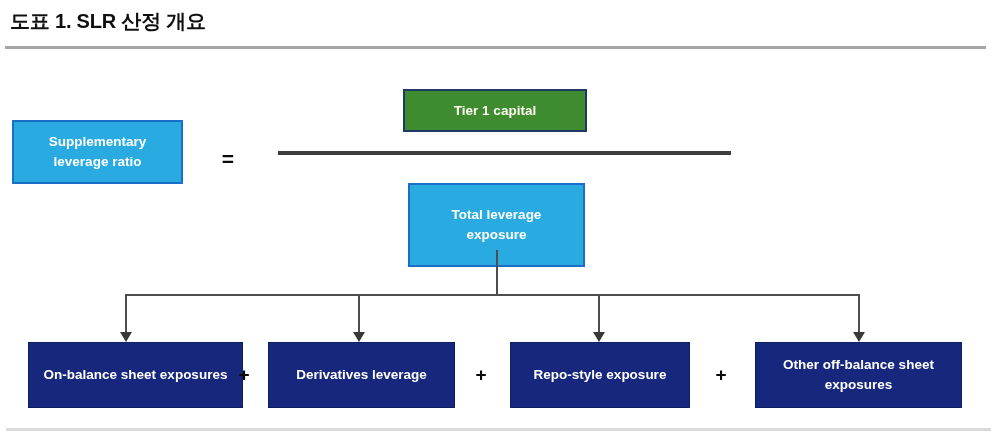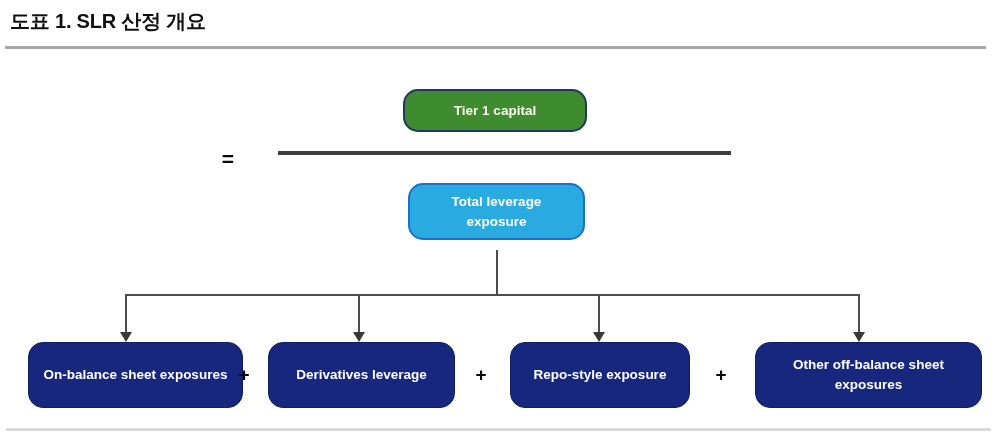--- a/index.html
+++ b/index.html
@@ -3,28 +3,28 @@
 <meta charset="utf-8">
 <style>
   html,body{margin:0;padding:0;background:#ffffff;}
   body{width:1000px;height:437px;position:relative;font-family:"Liberation Sans","DejaVu Sans",sans-serif;}
   .frame{position:absolute;inset:0;width:1000px;height:437px;background:#fff;overflow:hidden;}
   .title{position:absolute;left:10px;top:8px;font-size:20px;font-weight:bold;color:#0f0f0f;letter-spacing:-0.2px;}
   .rule{position:absolute;height:3px;}
   .rule-top{left:5px;top:46px;width:981px;background:#a6a6a6;}
   .rule-bottom{left:6px;top:428px;width:985px;background:#dadada;}
   .box{position:absolute;box-sizing:border-box;display:flex;align-items:center;justify-content:center;
-       text-align:center;font-weight:bold;color:#ffffff;font-size:13.5px;line-height:1.45;border-radius:15px;}
+       text-align:center;font-weight:bold;color:#ffffff;font-size:13.5px;line-height:1.45;}
   .cyan{background:#29abe2;border:2px solid #1b6fc8;}
   .green{background:#3e8c2f;border:2px solid #1f3864;color:#fdfdf0;}
   .navy{background:#16277d;border:1px solid #0f1d63;}
   .lhs-box{left:12px;top:120px;width:171px;height:64px;}
   .lhs-box span{display:block;width:150px;}
   .num-box{left:403px;top:89px;width:184px;height:43px;}
-  .den-box{left:408px;top:183px;width:177px;height:57px;}
+  .den-box{left:408px;top:183px;width:177px;height:84px;}
   .den-box span{display:block;width:120px;}
   .equals{position:absolute;left:214px;top:146px;width:28px;height:26px;line-height:26px;
           text-align:center;font-size:21px;font-weight:800;color:#0a0a0a;}
   .frac-bar{position:absolute;left:278px;top:151px;width:453px;height:4px;background:#3d3d3d;}
   .stem{position:absolute;left:496px;top:250px;width:2px;height:45px;background:#4d4d4d;}
   .hline{position:absolute;left:126px;top:294px;width:734px;height:2px;background:#4d4d4d;}
   .arrow{position:absolute;top:294px;width:12px;}
   .arrow .shaft{position:absolute;left:5px;top:0;width:2px;height:38px;background:#4d4d4d;}
   .arrow .head{position:absolute;left:0;top:38px;width:0;height:0;
                border-left:6px solid transparent;border-right:6px solid transparent;border-top:10px solid #383838;}
@@ -34,20 +34,23 @@
   .exp-box span{display:block;padding:0 10px;}
 </style>
 </head>
 <body>
 
 <div class="frame">
 
   <div class="title">도표 1. SLR 산정 개요</div>
   <div class="rule rule-top"></div>
 
+  <div class="box cyan lhs-box">
+    <span>Supplementary leverage ratio</span>
+  </div>
 
   <div class="equals">=</div>
 
   <div class="box green num-box">
     <span>Tier 1 capital</span>
   </div>
 
   <div class="frac-bar"></div>
 
   <div class="box cyan den-box">
@@ -85,18 +88,18 @@
   </div>
 
   <div class="plus" style="left:468px;">+</div>
 
   <div class="box navy exp-box" style="left:510px;width:180px;">
     <span>Repo-style exposure</span>
   </div>
 
   <div class="plus" style="left:708px;">+</div>
 
-  <div class="box navy exp-box" style="left:755px;width:227px;">
+  <div class="box navy exp-box" style="left:755px;width:207px;">
     <span>Other off-balance sheet exposures</span>
   </div>
 
   <div class="rule rule-bottom"></div>
 </div>
 
 </body></html>

